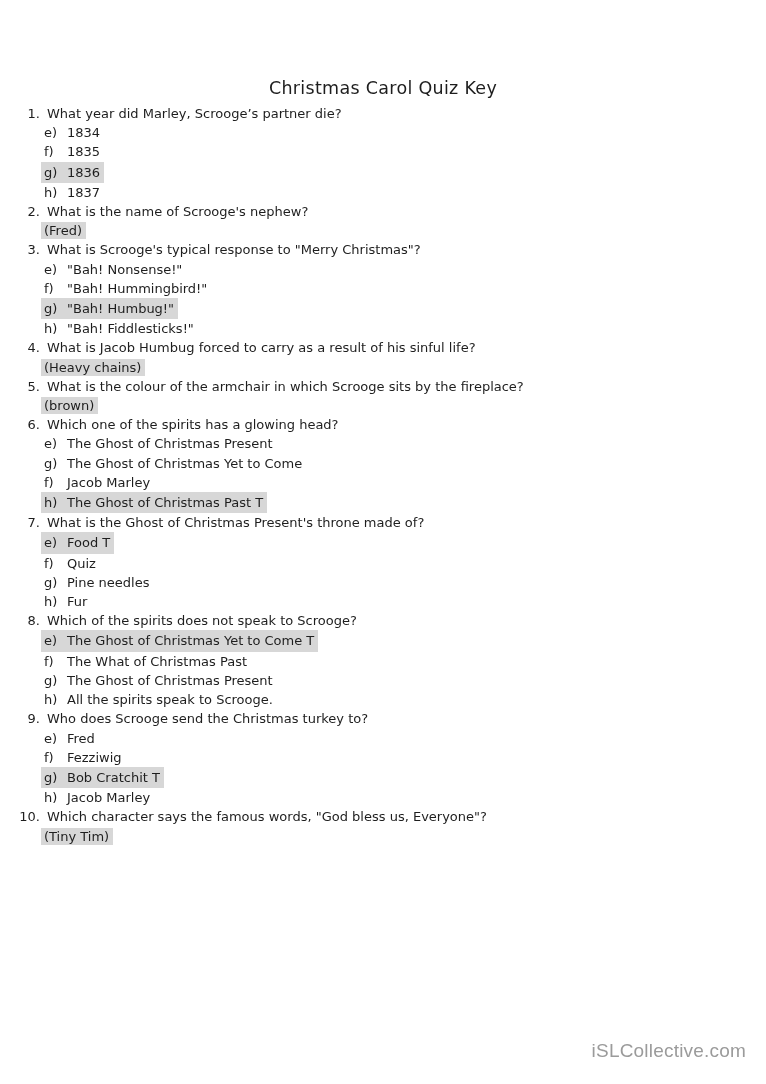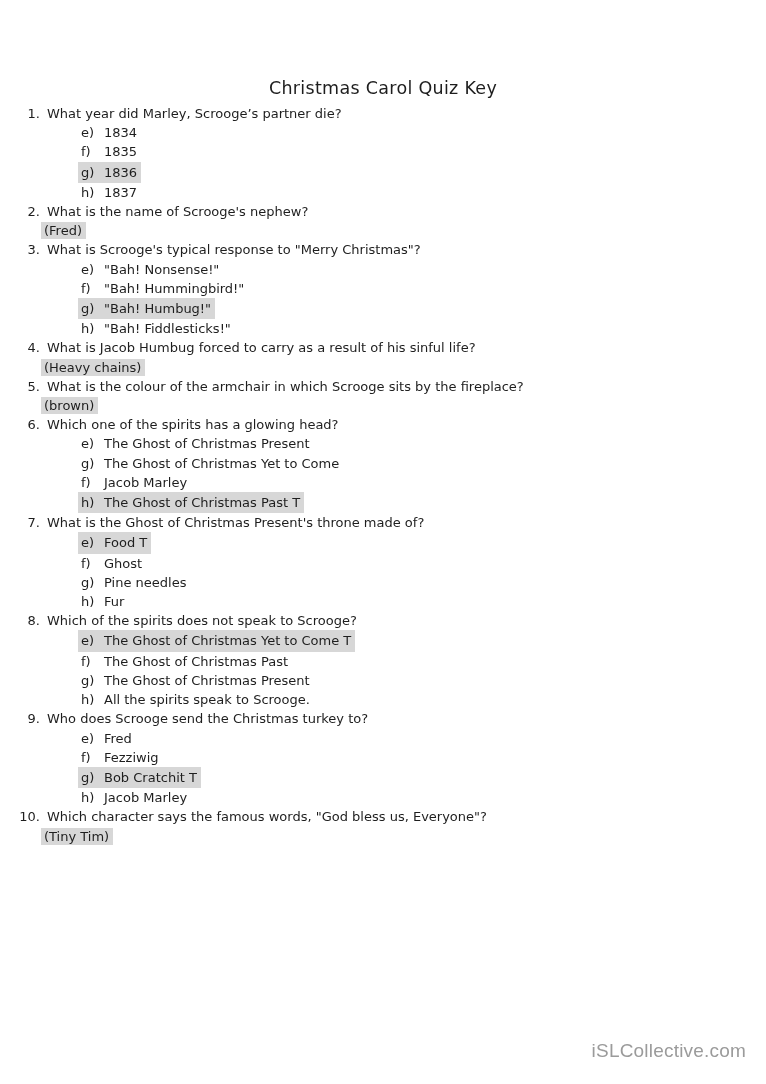--- a/index.html
+++ b/index.html
@@ -44,21 +44,21 @@
   .qnum {
     display: inline-block;
     width: 40px;
     text-align: right;
     flex: 0 0 40px;
   }
   .qtext {
     padding-left: 7px;
   }
   .oline {
-    padding-left: 81px;
+    padding-left: 44px;
     white-space: nowrap;
   }
   .opt {
     display: inline-block;
   }
   .letter {
     display: inline-block;
     width: 23px;
   }
   .aline {
@@ -123,29 +123,29 @@
       </div>
       <div class="oline"><span class="opt"><span class="letter">e)</span><span class="otext">The Ghost of Christmas Present</span></span></div>
       <div class="oline"><span class="opt"><span class="letter">g)</span><span class="otext">The Ghost of Christmas Yet to Come</span></span></div>
       <div class="oline"><span class="opt"><span class="letter">f)</span><span class="otext">Jacob Marley</span></span></div>
       <div class="oline"><span class="opt hl"><span class="letter">h)</span><span class="otext">The Ghost of Christmas Past T</span></span></div>
       <div class="qline">
         <span class="qnum">7.</span>
         <span class="qtext">What is the Ghost of Christmas Present's throne made of?</span>
       </div>
       <div class="oline"><span class="opt hl"><span class="letter">e)</span><span class="otext">Food T</span></span></div>
-      <div class="oline"><span class="opt"><span class="letter">f)</span><span class="otext">Ghost</span></span></div>
+      <div class="oline"><span class="opt"><span class="letter">f)</span><span class="otext">Quiz</span></span></div>
       <div class="oline"><span class="opt"><span class="letter">g)</span><span class="otext">Pine needles</span></span></div>
       <div class="oline"><span class="opt"><span class="letter">h)</span><span class="otext">Fur</span></span></div>
       <div class="qline">
         <span class="qnum">8.</span>
         <span class="qtext">Which of the spirits does not speak to Scrooge?</span>
       </div>
       <div class="oline"><span class="opt hl"><span class="letter">e)</span><span class="otext">The Ghost of Christmas Yet to Come T</span></span></div>
-      <div class="oline"><span class="opt"><span class="letter">f)</span><span class="otext">The Ghost of Christmas Past</span></span></div>
+      <div class="oline"><span class="opt"><span class="letter">f)</span><span class="otext">The What of Christmas Past</span></span></div>
       <div class="oline"><span class="opt"><span class="letter">g)</span><span class="otext">The Ghost of Christmas Present</span></span></div>
       <div class="oline"><span class="opt"><span class="letter">h)</span><span class="otext">All the spirits speak to Scrooge.</span></span></div>
       <div class="qline">
         <span class="qnum">9.</span>
         <span class="qtext">Who does Scrooge send the Christmas turkey to?</span>
       </div>
       <div class="oline"><span class="opt"><span class="letter">e)</span><span class="otext">Fred</span></span></div>
       <div class="oline"><span class="opt"><span class="letter">f)</span><span class="otext">Fezziwig</span></span></div>
       <div class="oline"><span class="opt hl"><span class="letter">g)</span><span class="otext">Bob Cratchit T</span></span></div>
       <div class="oline"><span class="opt"><span class="letter">h)</span><span class="otext">Jacob Marley</span></span></div>

